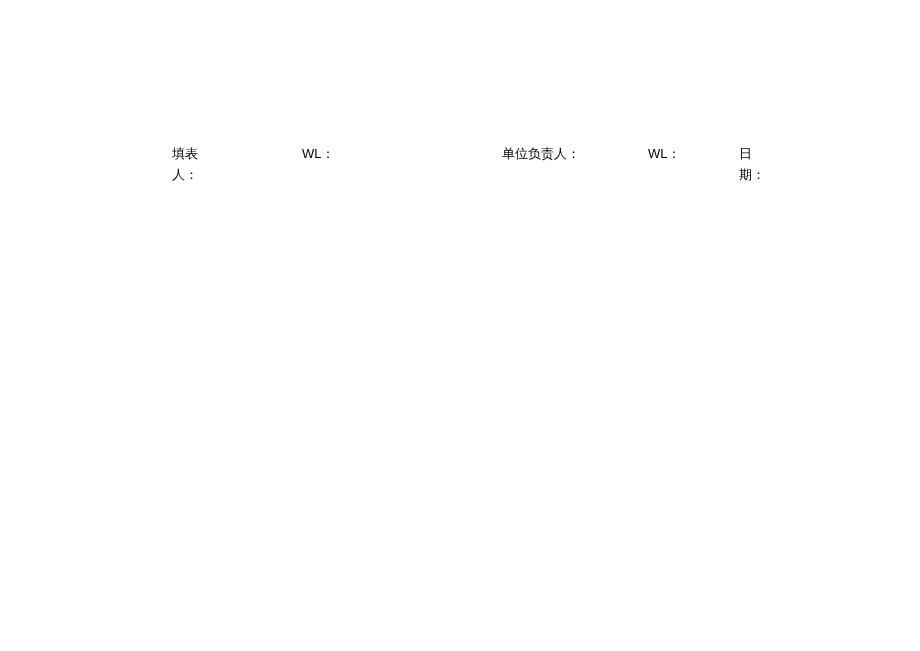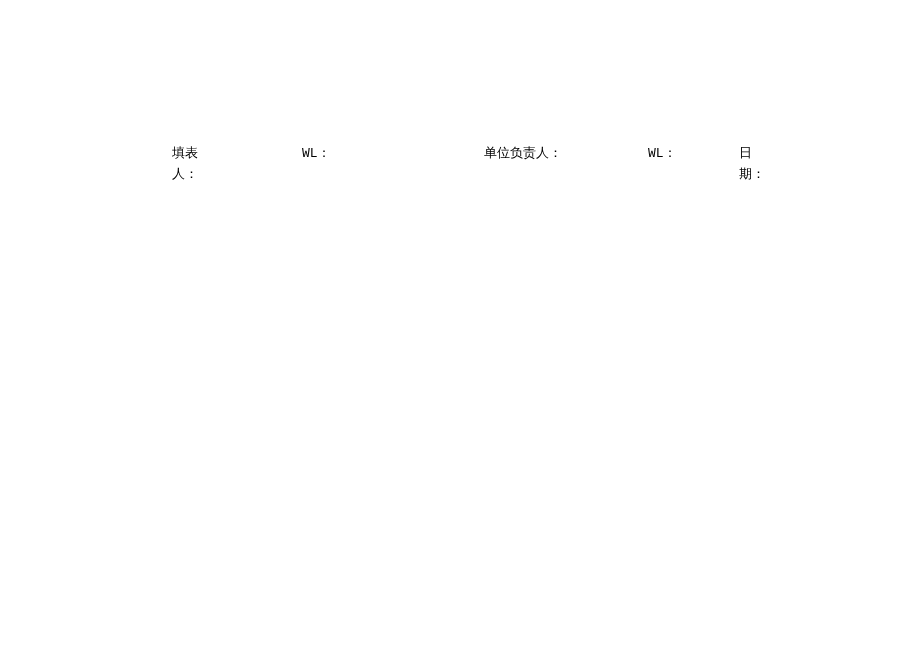--- a/index.html
+++ b/index.html
@@ -1,19 +1,18 @@
 <!DOCTYPE html>
 <html><head>
   <meta charset="utf-8">
   <style>
     * {
       margin: 8px;
       padding: 0;
       box-sizing: border-box;
-      font-family: Liberation Mono, monospace;
     }
     body {
       width: 920px;
       height: 651px;
       background: #ffffff;
       font-family: "Microsoft YaHei", "SimSun", sans-serif;
       font-size: 13px;
       color: #000000;
       position: relative;
     }
@@ -33,21 +32,21 @@
       position: absolute;
       left: 140px;
       width: 30px;
     }
     .field-wl1 {
       position: absolute;
       left: 270px;
     }
     .field-responsible {
       position: absolute;
-      left: 452px;
+      left: 470px;
     }
     .field-wl2 {
       position: absolute;
       left: 616px;
     }
     .field-date {
       position: absolute;
       left: 707px;
       width: 20px;
     }

